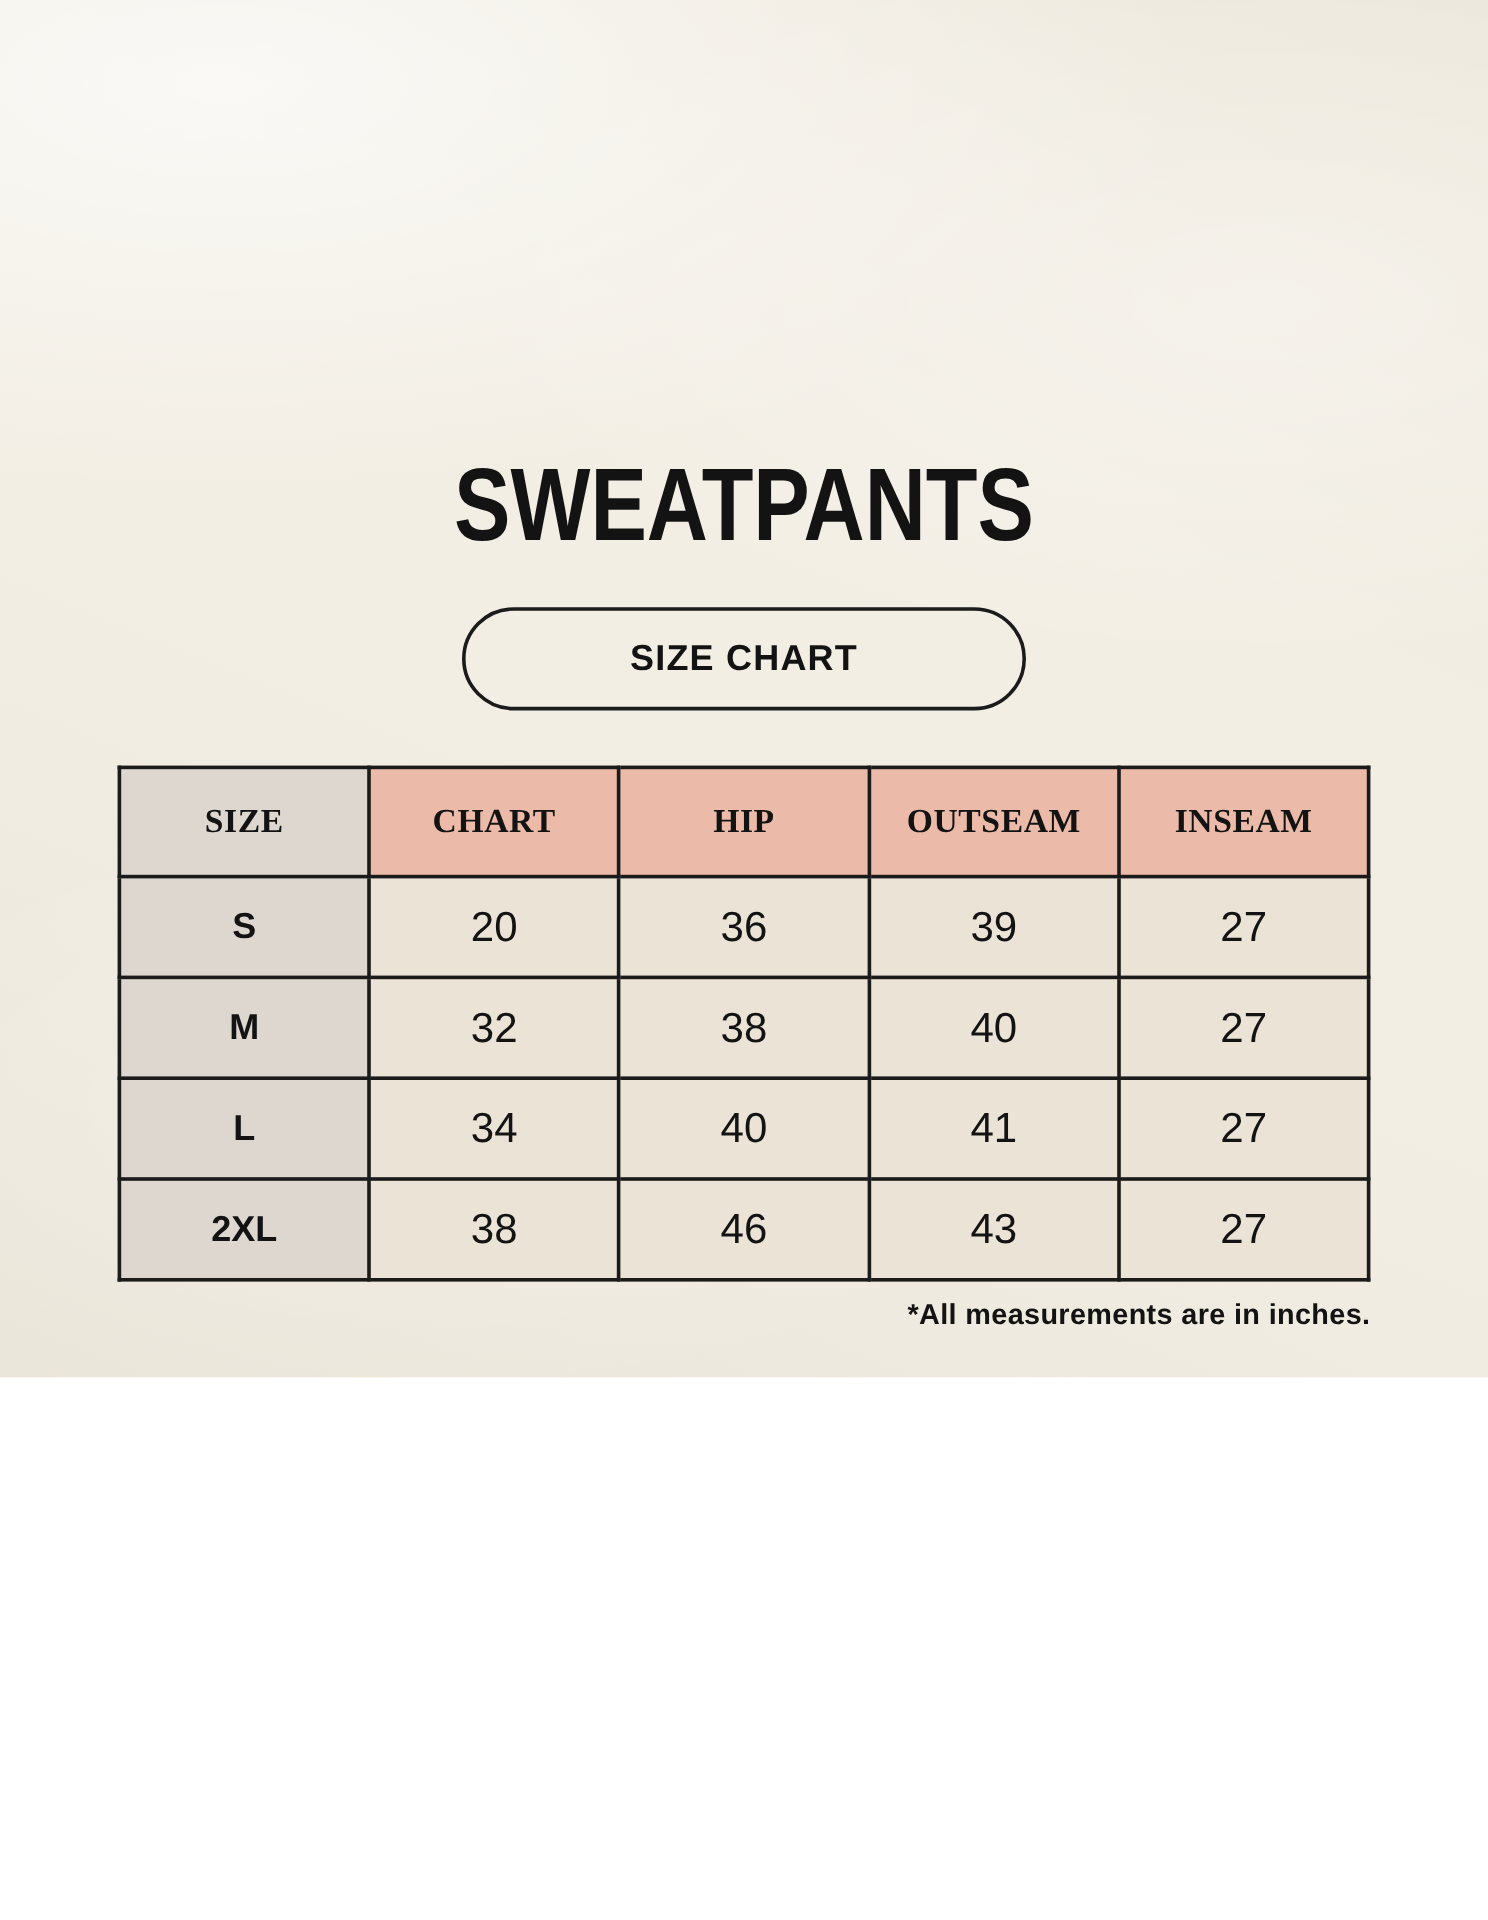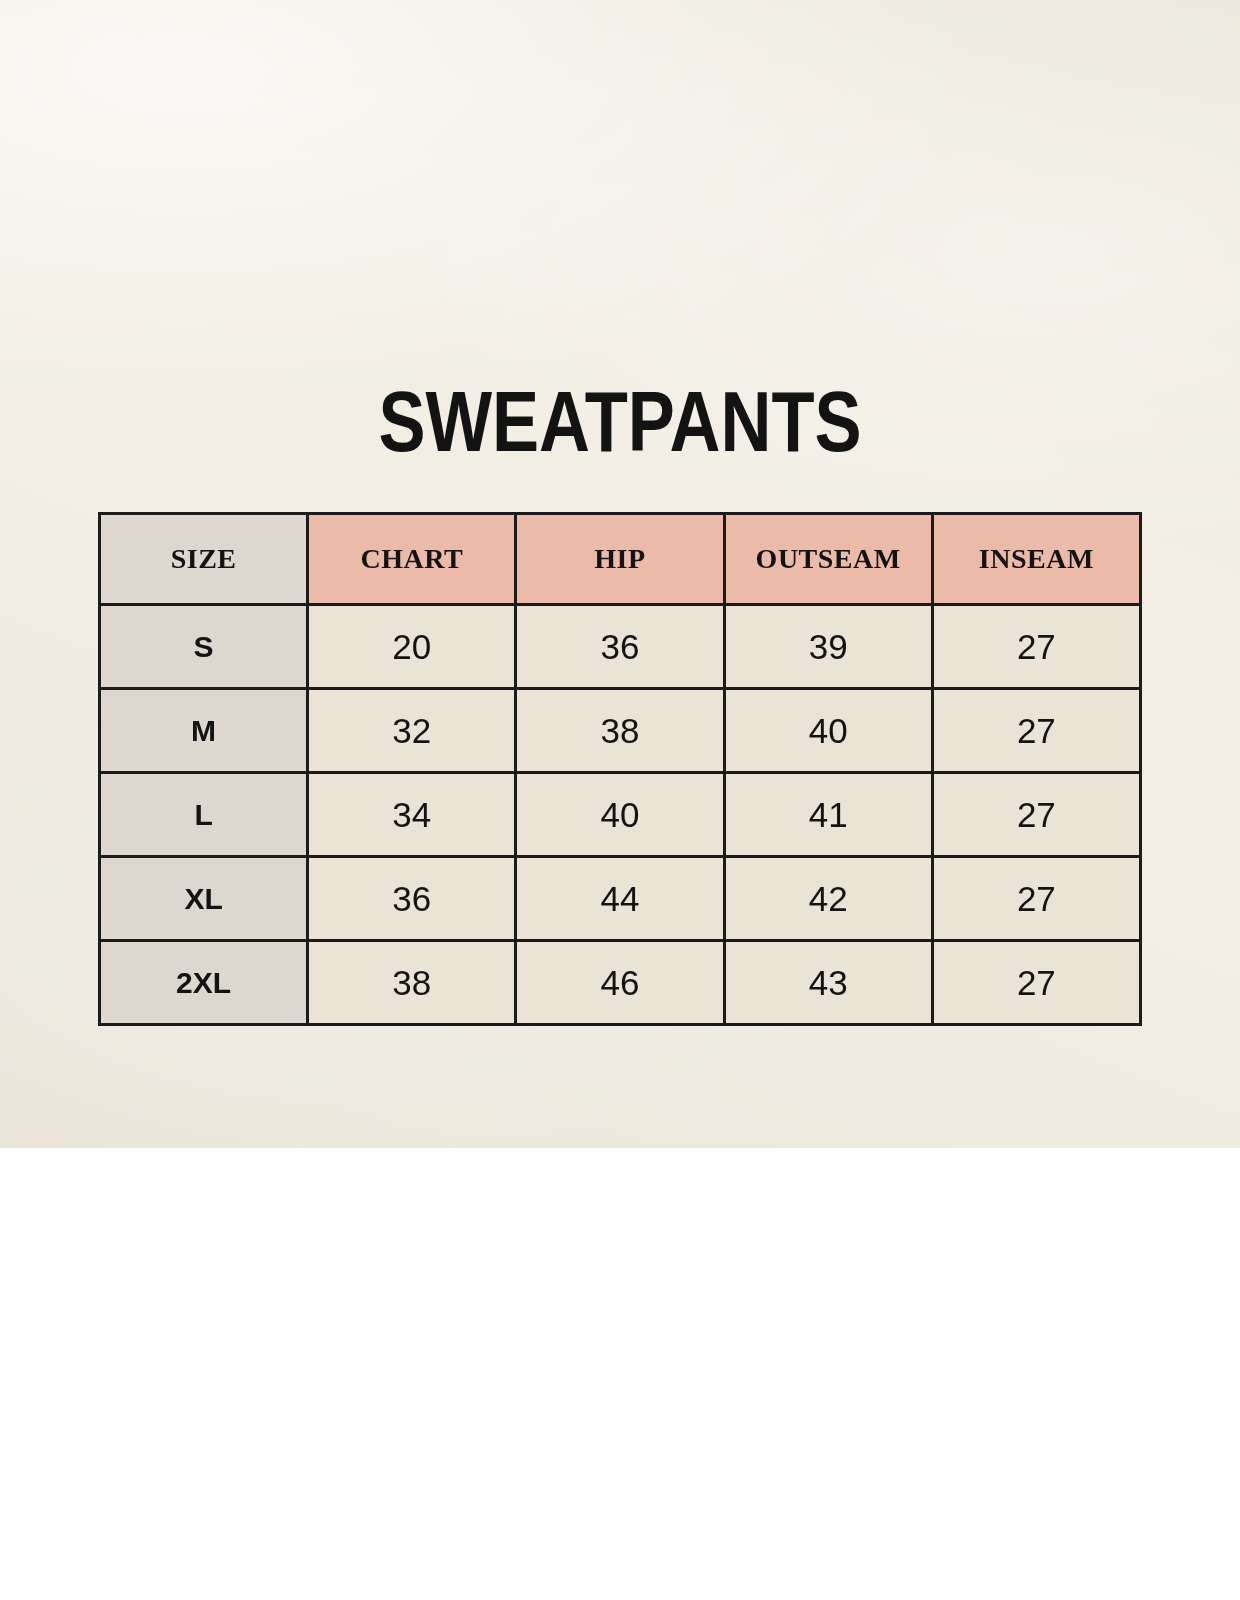--- a/index.html
+++ b/index.html
@@ -101,20 +101,23 @@
     color: var(--text);
   }
 </style>
 </head>
 <body>
 
 <div class="page">
 
   <h1 class="title">SWEATPANTS</h1>
 
+  <div class="pill">
+    <span class="pill-label">SIZE CHART</span>
+  </div>
 
   <table class="size-table">
     <thead>
       <tr>
         <th class="col-size">SIZE</th>
         <th>CHART</th>
         <th>HIP</th>
         <th>OUTSEAM</th>
         <th>INSEAM</th>
       </tr>
@@ -135,30 +138,24 @@
         <td>27</td>
       </tr>
       <tr>
         <th class="row-size">L</th>
         <td>34</td>
         <td>40</td>
         <td>41</td>
         <td>27</td>
       </tr>
       <tr>
-        <th class="row-size">XL</th>
-        <td>36</td>
-        <td>44</td>
-        <td>42</td>
-        <td>27</td>
-      </tr>
-      <tr>
         <th class="row-size">2XL</th>
         <td>38</td>
         <td>46</td>
         <td>43</td>
         <td>27</td>
       </tr>
     </tbody>
   </table>
 
+  <div class="footnote">*All measurements are in inches.</div>
 
 </div>
 
 </body></html>

